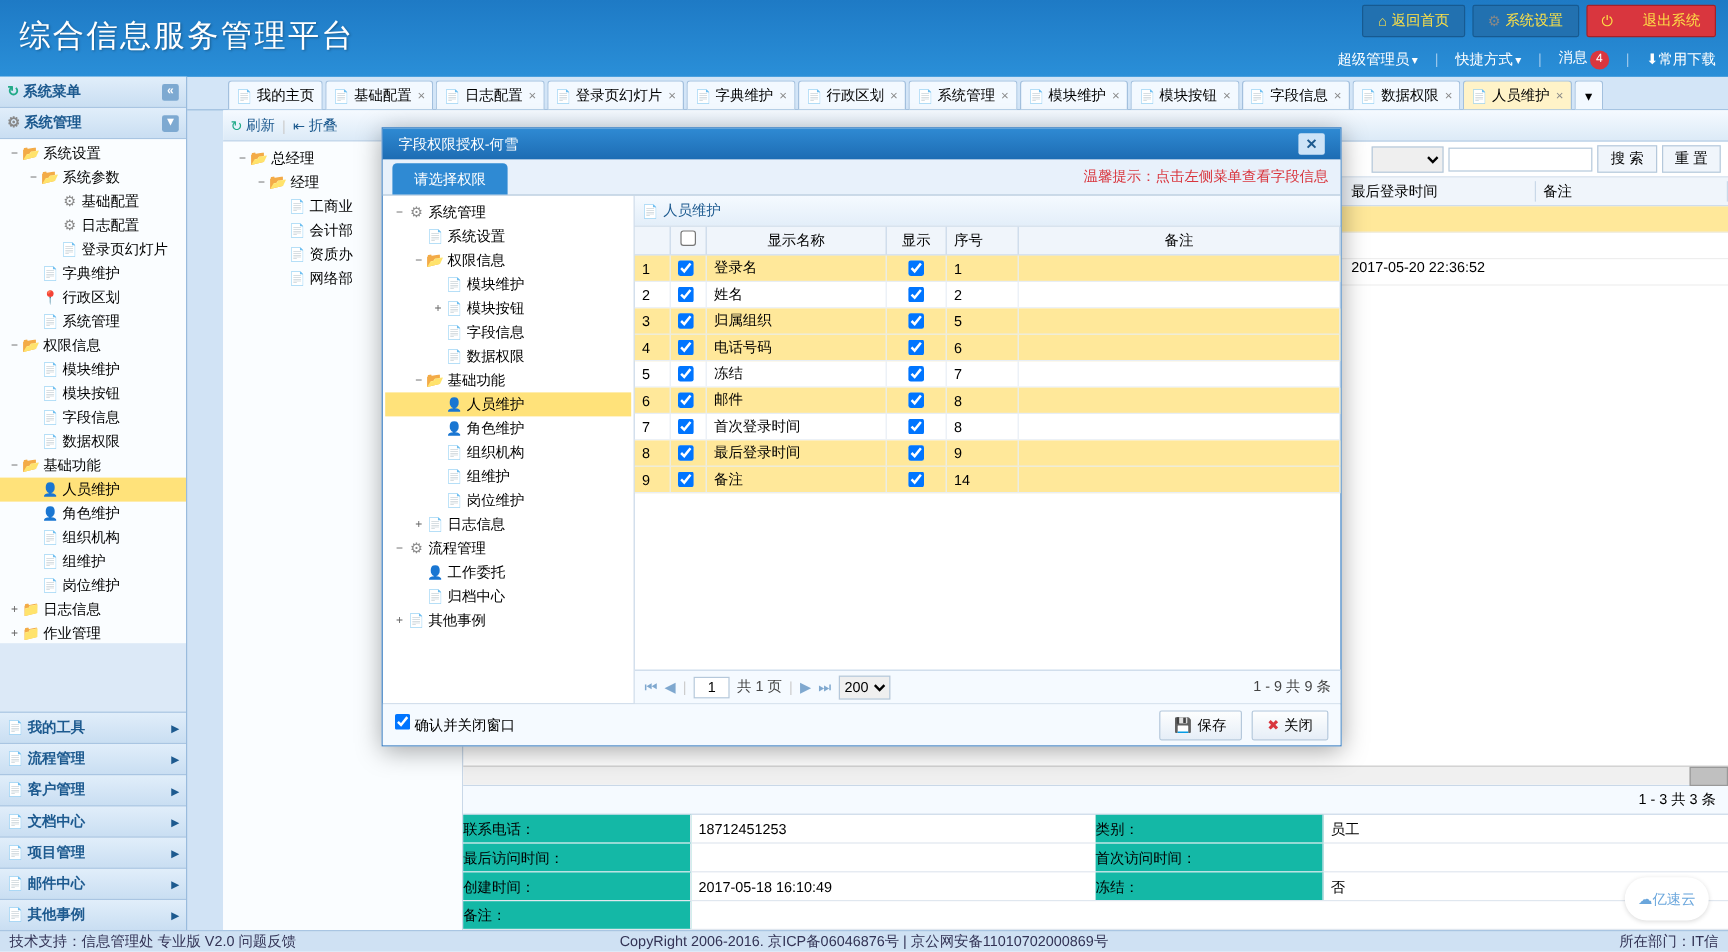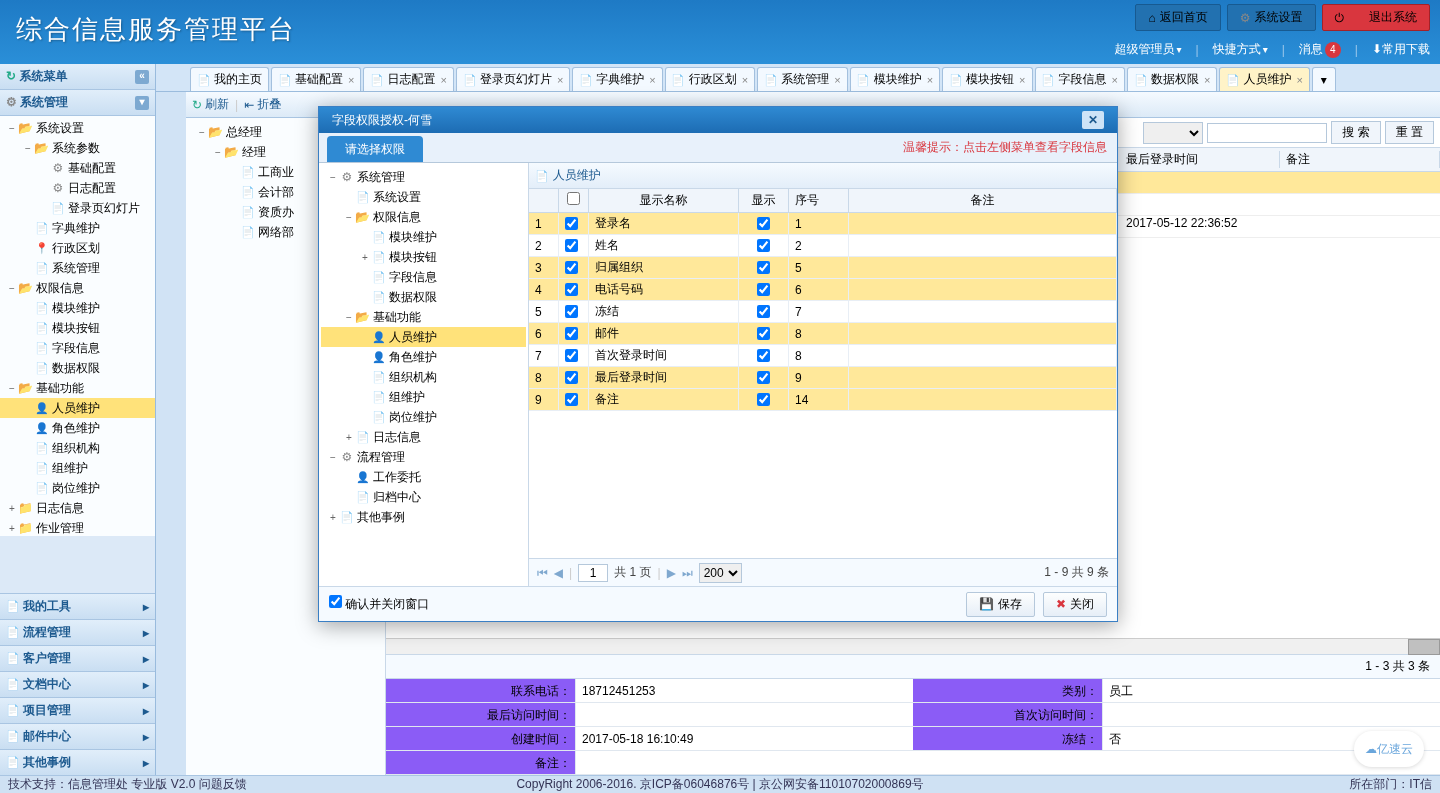--- a/index.html
+++ b/index.html
@@ -2,21 +2,21 @@
 <html><head>
 <meta charset="utf-8">
 <style>
 * { margin: 0; padding: 0; box-sizing: border-box; font-family: "Microsoft YaHei", Arial, sans-serif; font-size: 12px; }
 body { width: 1440px; height: 793px; background: #d1e3f5; overflow: hidden; position: relative; }
 
 
 .top-header { height: 64px; background: linear-gradient(#1e7ac5, #2a8fd8); color: #fff; position: relative; }
 .app-title { position: absolute; top: 12px; left: 16px; font-size: 26px; font-weight: 400; letter-spacing: 2px; color: #fff; text-shadow: 1px 1px 2px rgba(0,0,0,.3); }
 .top-buttons { position: absolute; top: 4px; right: 10px; display: flex; gap: 6px; }
-.top-btn { background: #2271b0; color: #000000; padding: 4px 12px; border: 1px solid #175a91; border-radius: 2px; cursor: pointer; display: flex; align-items: center; gap: 4px; }
+.top-btn { background: #2271b0; color: #fde047; padding: 4px 12px; border: 1px solid #175a91; border-radius: 2px; cursor: pointer; display: flex; align-items: center; gap: 4px; }
 .top-btn.red { background: #d9363e; border-color: #a42128; gap: 25px; }
 .top-links { position: absolute; bottom: 6px; right: 10px; display: flex; align-items: center; gap: 14px; color: #fff; }
 .top-links span { cursor: pointer; }
 .drop-caret::after { content: "▾"; margin-left: 2px; font-size: 10px; }
 .badge { display:inline-block; background:#d9363e; color:#fff; border-radius:50%; width:16px; height:16px; line-height:16px; text-align:center; font-size:10px; margin-left:2px; }
 
 
 .tab-strip { height: 28px; background: #d3e5f7; border-bottom: 1px solid #9bbcdd; display: flex; align-items: flex-end; padding-left: 190px; }
 .tab { height: 24px; background: #f3f9ff; border: 1px solid #a3c0de; border-bottom: none; border-radius: 3px 3px 0 0; padding: 0 6px; margin-right: 2px; display: flex; align-items: center; gap: 3px; cursor: pointer; font-size: 12px; }
 .tab.active { background: #fff3c8; }
@@ -50,21 +50,21 @@
 .search-bar select { border:1px solid #b5c8db; height:22px; }
 .search-bar button { border:1px solid #b5c8db; background:#f0f5fb; padding:2px 10px; cursor:pointer;text-align:right; }
 .grid-head { display:flex; background:#f0f5fb; border-bottom:1px solid #c9d8e8; height:24px; align-items:center; }
 .grid-head div { border-right:1px solid #c9d8e8; padding:0 6px; }
 .grid-body { flex:1; position:relative; }
 .grid-scroll { position:absolute; bottom:0; left:0; right:0; height:16px; background:#f0f0f0; border-top:1px solid #ccc; }
 .grid-scroll::after { content:""; position:absolute; right:0; top:0; width:30px; height:14px; background:#c0c0c0; border:1px solid #999; }
 .grid-footer { height:24px; background:#f5faff; border-top:1px solid #c9d8e8; display:flex; align-items:center; justify-content:flex-end; padding:0 10px; }
 .detail-form { border-top:1px solid #c9d8e8; }
 .detail-row { display:flex; border-bottom:1px solid #e0e7ef; height:24px; }
-.detail-label { width:190px; text-align:right; padding-right:4px; background:#8b5cf6; border-right:1px solid #e0e7ef; line-height:24px; }
+.detail-label { width:190px; text-align:left; padding-right:4px; background:#14b8a6; border-right:1px solid #e0e7ef; line-height:24px; }
 .detail-val { flex:1; padding-left:6px; line-height:24px; }
 .detail-half { width:50%; display:flex; }
 
 
 .footer { position:absolute; bottom:0; left:0; right:0; height:18px; background:#cfe1f3; border-top:1px solid #a9c5e2; display:flex; align-items:center; padding:0 8px; color:#335; font-size:11px; justify-content:space-between; }
 .footer .center { position:absolute; left:50%; transform:translateX(-50%); }
 
 
 .watermark { position:absolute; right:16px; bottom:26px; width:70px; height:36px; background:#fff; border-radius:18px; display:flex; align-items:center; justify-content:center; box-shadow:0 1px 4px rgba(0,0,0,.15); color:#6aa6dc; font-size:11px; }
 
@@ -505,21 +505,21 @@
             <div style="width:160px;padding:0 6px"></div>
             <div style="width:160px"></div>
         </div>
         <div style="display:flex;height:22px;border-bottom:1px solid #eee">
           <div style="flex:1"></div>
             <div style="width:160px;padding:0 6px"></div>
             <div style="width:160px"></div>
         </div>
         <div style="display:flex;height:22px;border-bottom:1px solid #eee">
           <div style="flex:1"></div>
-            <div style="width:160px;padding:0 6px">2017-05-12 22:36:52</div>
+            <div style="width:160px;padding:0 6px">2017-05-20 22:36:52</div>
             <div style="width:160px"></div>
         </div>
         <div class="grid-scroll"></div>
       </div>
       <div class="grid-footer">
           <span>1 - 3    共 3 条</span>
         </div>
       <div class="detail-form">
         <div class="detail-row">
           <div class="detail-half">

